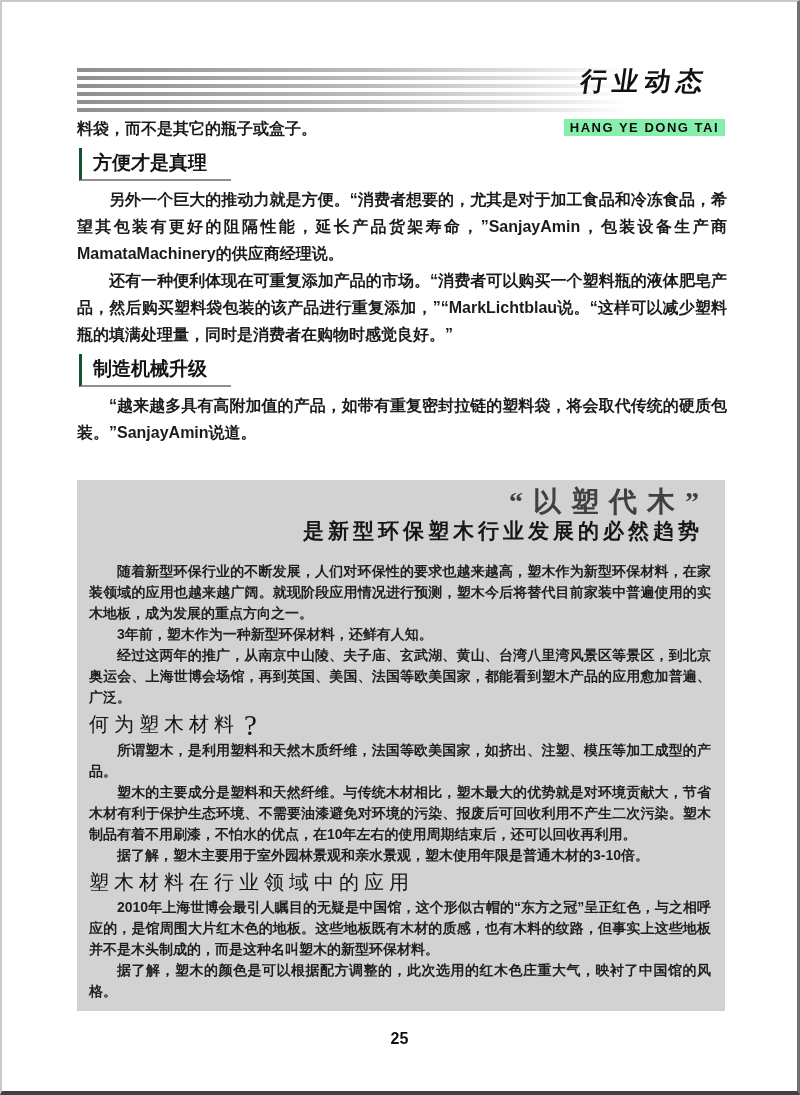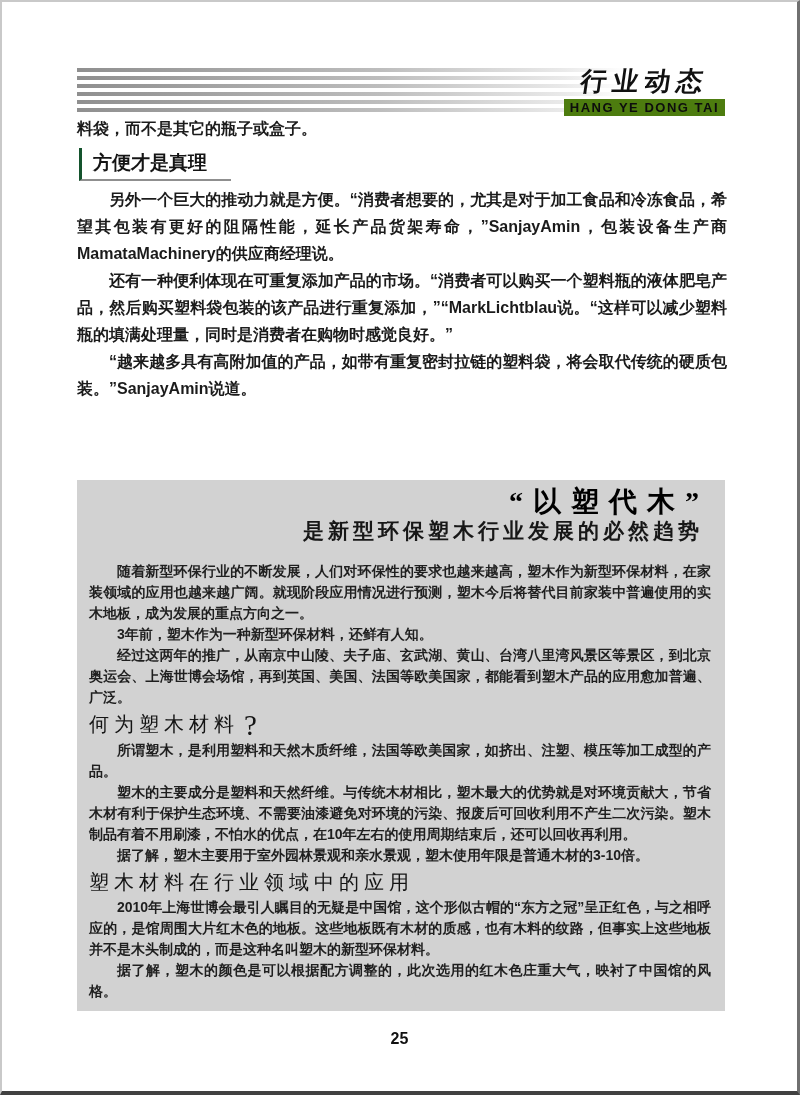--- a/index.html
+++ b/index.html
@@ -12,39 +12,39 @@
   }
 
   
   .header { position:absolute; top:62px; left:73px; width:652px; height:56px; }
   .stripes { position:absolute; left:2px; top:4px; width:550px; }
   .stripe { height:4px; margin-bottom:4px;
     background:linear-gradient(to right,#8f8f8f,#bdbdbd 55%,#e9e9e9 88%,#ffffff 100%); }
   .masthead { position:absolute; right:2px; top:0; text-align:center; }
   .masthead-cn { font-family:"Liberation Serif",serif; font-weight:bold; font-size:26px;
     letter-spacing:6px; transform:skewX(-8deg); color:#111; white-space:nowrap; }
-  .masthead-py { background:#4d7c0f; color:#0d0d0d; font-weight:bold; font-size:13px;
-    letter-spacing:1.5px; padding:1px 6px; margin-top:0; white-space:nowrap; }
+  .masthead-py { background:#86efac; color:#0d0d0d; font-weight:bold; font-size:13px;
+    letter-spacing:1.5px; padding:1px 6px; margin-top:20px; white-space:nowrap; }
 
   
   .content { position:absolute; top:113px; left:75px; width:650px;
     font-size:16px; line-height:27px; font-weight:bold; text-align:justify; }
   .content p { margin:0; text-indent:2em; }
   .content p.no-indent { text-indent:0; }
   .section-heading { display:table; font-size:19px; line-height:23px; font-weight:bold;
     border-left:3px solid #14532d; border-bottom:2px solid #8f8f8f;
     padding:3px 24px 5px 11px; margin:6px 0 5px 2px; color:#141414; }
 
   
   .panel { position:absolute; top:478px; left:75px; width:648px; height:531px;
     background:#d2d2d2; box-sizing:border-box; padding:6px 14px 0 12px;
     color:#1f1f1f; font-weight:bold; overflow:hidden; }
   .panel p { font-size:14px; line-height:21px; margin:0; text-indent:2em; text-align:justify; }
   .panel-title1 { text-align:right; font-family:"Liberation Serif",serif; font-size:28px;
-    font-weight:bold; letter-spacing:10px; line-height:32px; padding-right:2px; color:#000000; }
+    font-weight:bold; letter-spacing:10px; line-height:32px; padding-right:2px; color:#404040; }
   .panel-title2 { text-align:right; font-family:"Liberation Serif",serif; font-size:21px;
     font-weight:bold; letter-spacing:4px; line-height:27px; padding-right:8px;
     margin-bottom:16px; color:#171717; }
   .panel h3 { font-family:"Liberation Serif",serif; font-size:20px; font-weight:normal;
     letter-spacing:5px; margin:3px 0 2px; line-height:26px; color:#141414; }
   .qmark { font-size:29px; letter-spacing:0; vertical-align:-4px; padding-left:5px; }
 
   
   .footer { position:absolute; top:1028px; left:0; right:0; text-align:center;
     font-size:16px; font-weight:bold; color:#111; }
@@ -69,20 +69,21 @@
     </div>
   </div>
 
   <div class="content">
     <p class="no-indent">料袋，而不是其它的瓶子或盒子。</p>
 
     <div class="section-heading">方便才是真理</div>
     <p>另外一个巨大的推动力就是方便。“消费者想要的，尤其是对于加工食品和冷冻食品，希望其包装有更好的阻隔性能，延长产品货架寿命，”SanjayAmin，包装设备生产商MamataMachinery的供应商经理说。</p>
     <p>还有一种便利体现在可重复添加产品的市场。“消费者可以购买一个塑料瓶的液体肥皂产品，然后购买塑料袋包装的该产品进行重复添加，”“MarkLichtblau说。“这样可以减少塑料瓶的填满处理量，同时是消费者在购物时感觉良好。”</p>
 
+    <div class="section-heading">制造机械升级</div>
     <p>“越来越多具有高附加值的产品，如带有重复密封拉链的塑料袋，将会取代传统的硬质包装。”SanjayAmin说道。</p>
   </div>
 
   <div class="panel">
     <div class="panel-title1">“以塑代木”</div>
     <div class="panel-title2">是新型环保塑木行业发展的必然趋势</div>
 
     <p>随着新型环保行业的不断发展，人们对环保性的要求也越来越高，塑木作为新型环保材料，在家装领域的应用也越来越广阔。就现阶段应用情况进行预测，塑木今后将替代目前家装中普遍使用的实木地板，成为发展的重点方向之一。</p>
     <p>3年前，塑木作为一种新型环保材料，还鲜有人知。</p>
     <p>经过这两年的推广，从南京中山陵、夫子庙、玄武湖、黄山、台湾八里湾风景区等景区，到北京奥运会、上海世博会场馆，再到英国、美国、法国等欧美国家，都能看到塑木产品的应用愈加普遍、广泛。</p>

